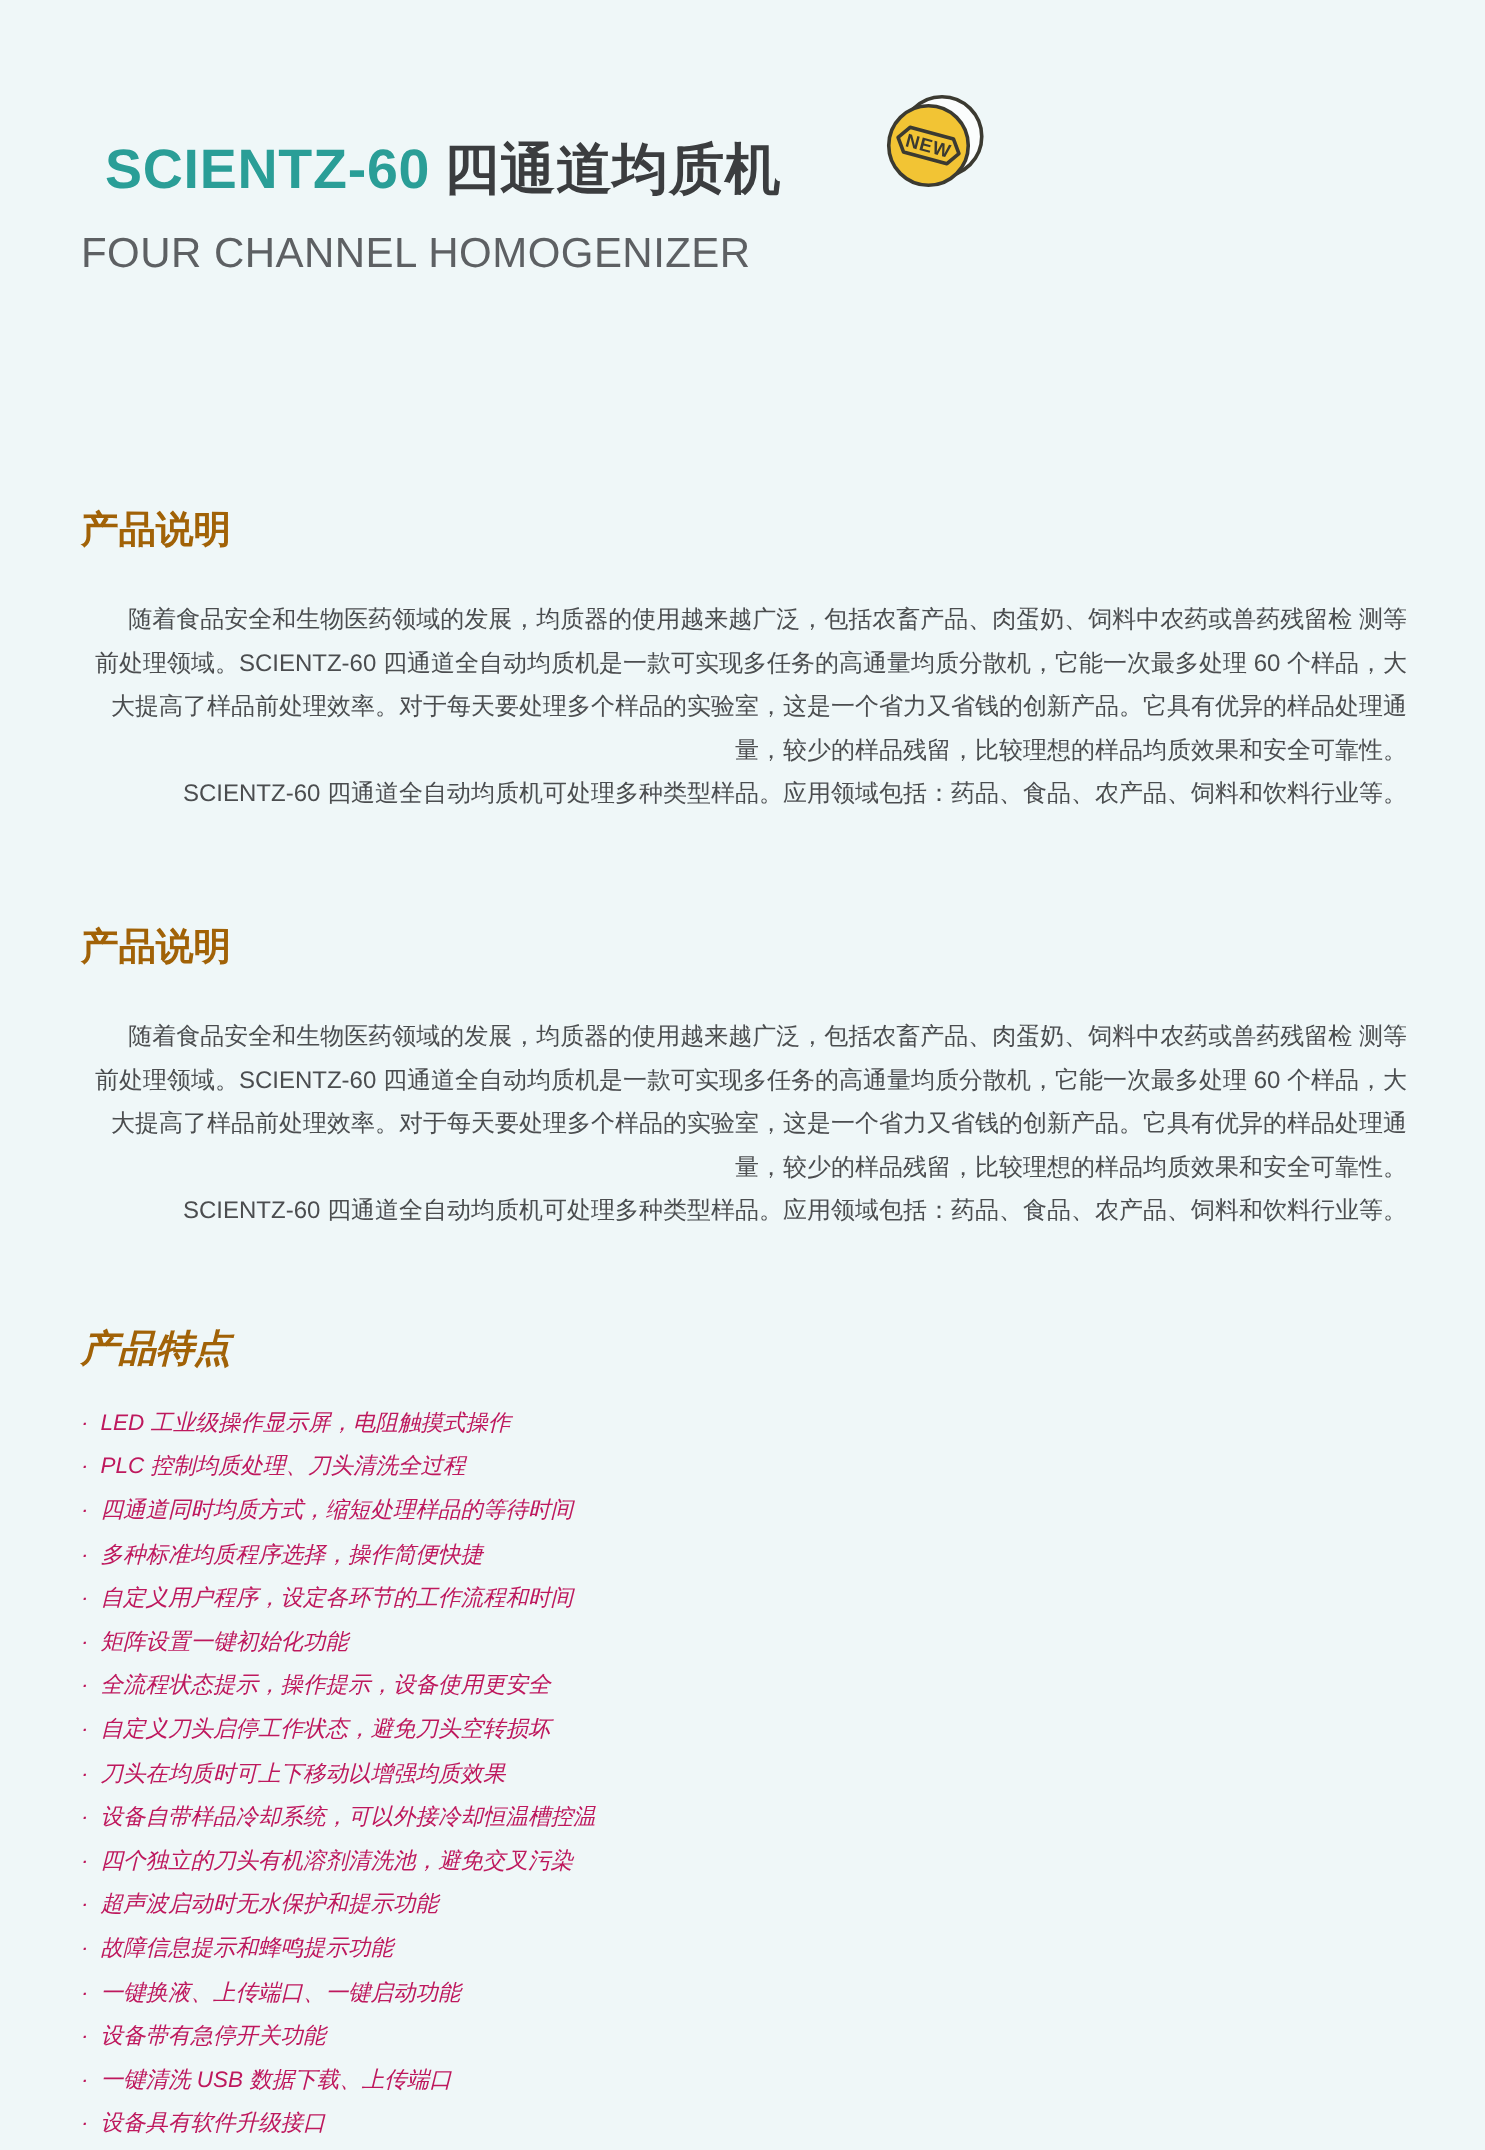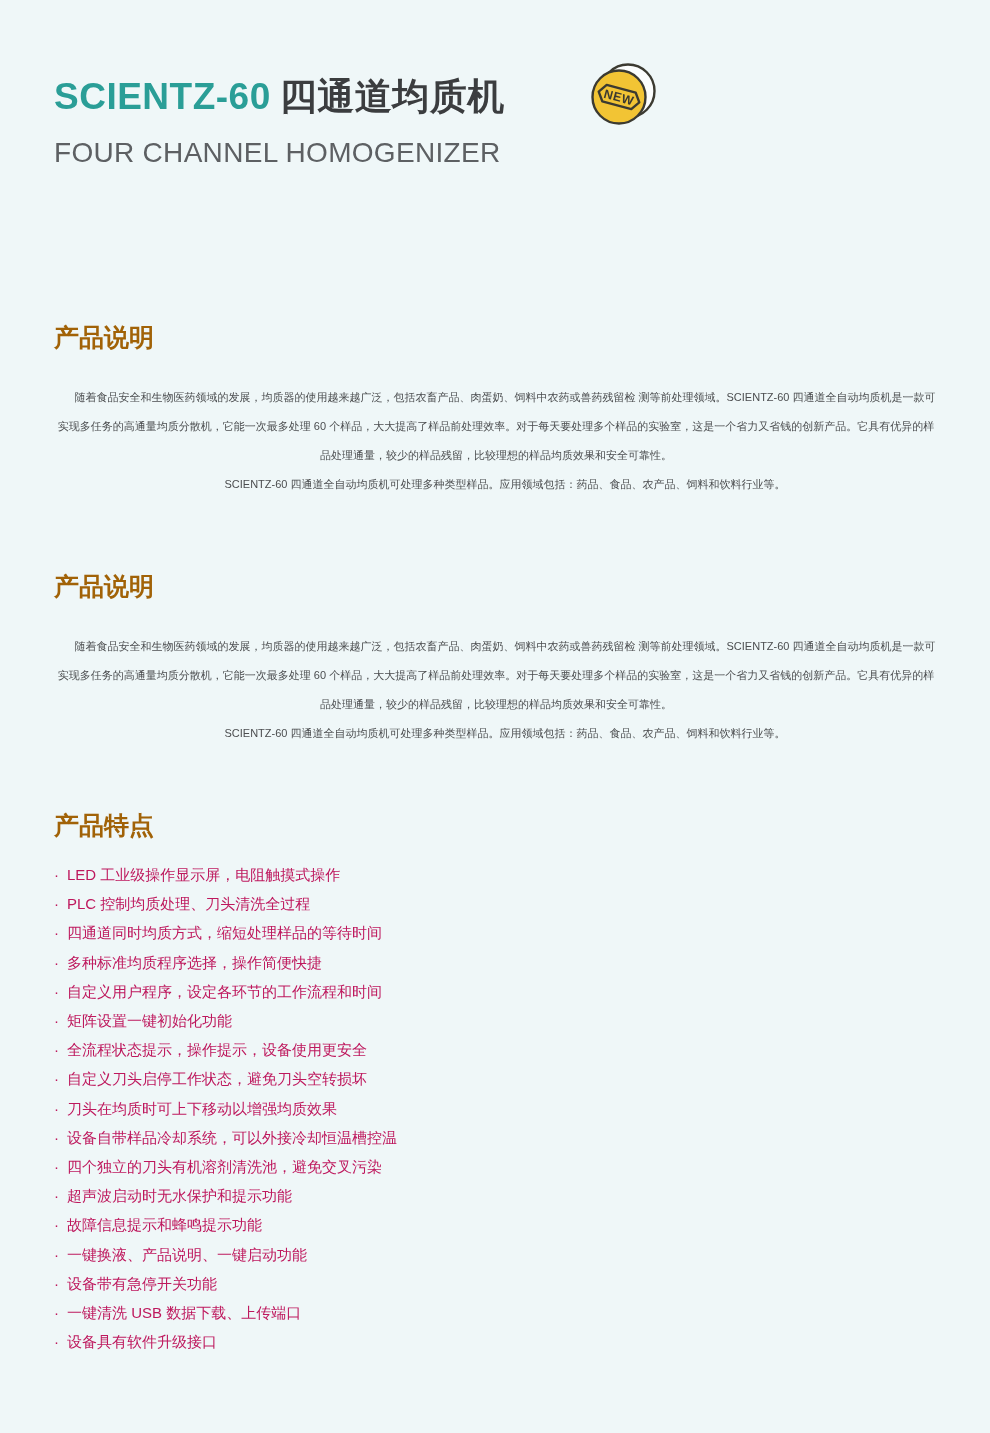--- a/index.html
+++ b/index.html
@@ -20,21 +20,21 @@
     box-sizing: border-box;
     padding: 0 52px 0 54px;
     overflow: hidden;
   }
   
   .header {
     padding-top: 76px;
     position: relative;
   }
   .title {
-    margin: 0;
+    margin: 16px;
     font-size: 37px;
     line-height: 1.12;
     font-weight: bold;
     letter-spacing: 0.5px;
     white-space: nowrap;
   }
   .title .model { color: #2a9e97; }
   .title .cn    { color: #3b3d3f; margin-left: 9px; }
   .subtitle {
     margin-top: 19px;
@@ -59,29 +59,29 @@
   
   .section h2 {
     margin: 0;
     font-size: 25px;
     line-height: 1.2;
     font-weight: bold;
     color: #a16207;
   }
   .s1 { margin-top: 152px; }
   .s2 { margin-top: 72px; }
-  .s3 { margin-top: 62px; }
+  .s3 { margin-top: 62px; font-style: italic; }
   .section .body { margin-top: 31px; }
   .section p {
     margin: 0;
-    font-size: 11px;
+    font-size: 16px;
     line-height: 29px;
     color: #4b4d4f;
     text-indent: 18px;
-    text-align: center;
+    text-align: right;
   }
   
   ul.features {
     margin: 20px 0 0 0;
     padding: 0;
     list-style: none;
   }
   ul.features li {
     font-size: 15px;
     line-height: 29.2px;
@@ -140,20 +140,20 @@
       <li>多种标准均质程序选择，操作简便快捷</li>
       <li>自定义用户程序，设定各环节的工作流程和时间</li>
       <li>矩阵设置一键初始化功能</li>
       <li>全流程状态提示，操作提示，设备使用更安全</li>
       <li>自定义刀头启停工作状态，避免刀头空转损坏</li>
       <li>刀头在均质时可上下移动以增强均质效果</li>
       <li>设备自带样品冷却系统，可以外接冷却恒温槽控温</li>
       <li>四个独立的刀头有机溶剂清洗池，避免交叉污染</li>
       <li>超声波启动时无水保护和提示功能</li>
       <li>故障信息提示和蜂鸣提示功能</li>
-      <li>一键换液、产品说明、一键启动功能</li>
+      <li>一键换液、上传端口、一键启动功能</li>
       <li>设备带有急停开关功能</li>
       <li>一键清洗 USB 数据下载、上传端口</li>
       <li>设备具有软件升级接口</li>
     </ul>
   </section>
 
 </div>
 
 </body></html>

